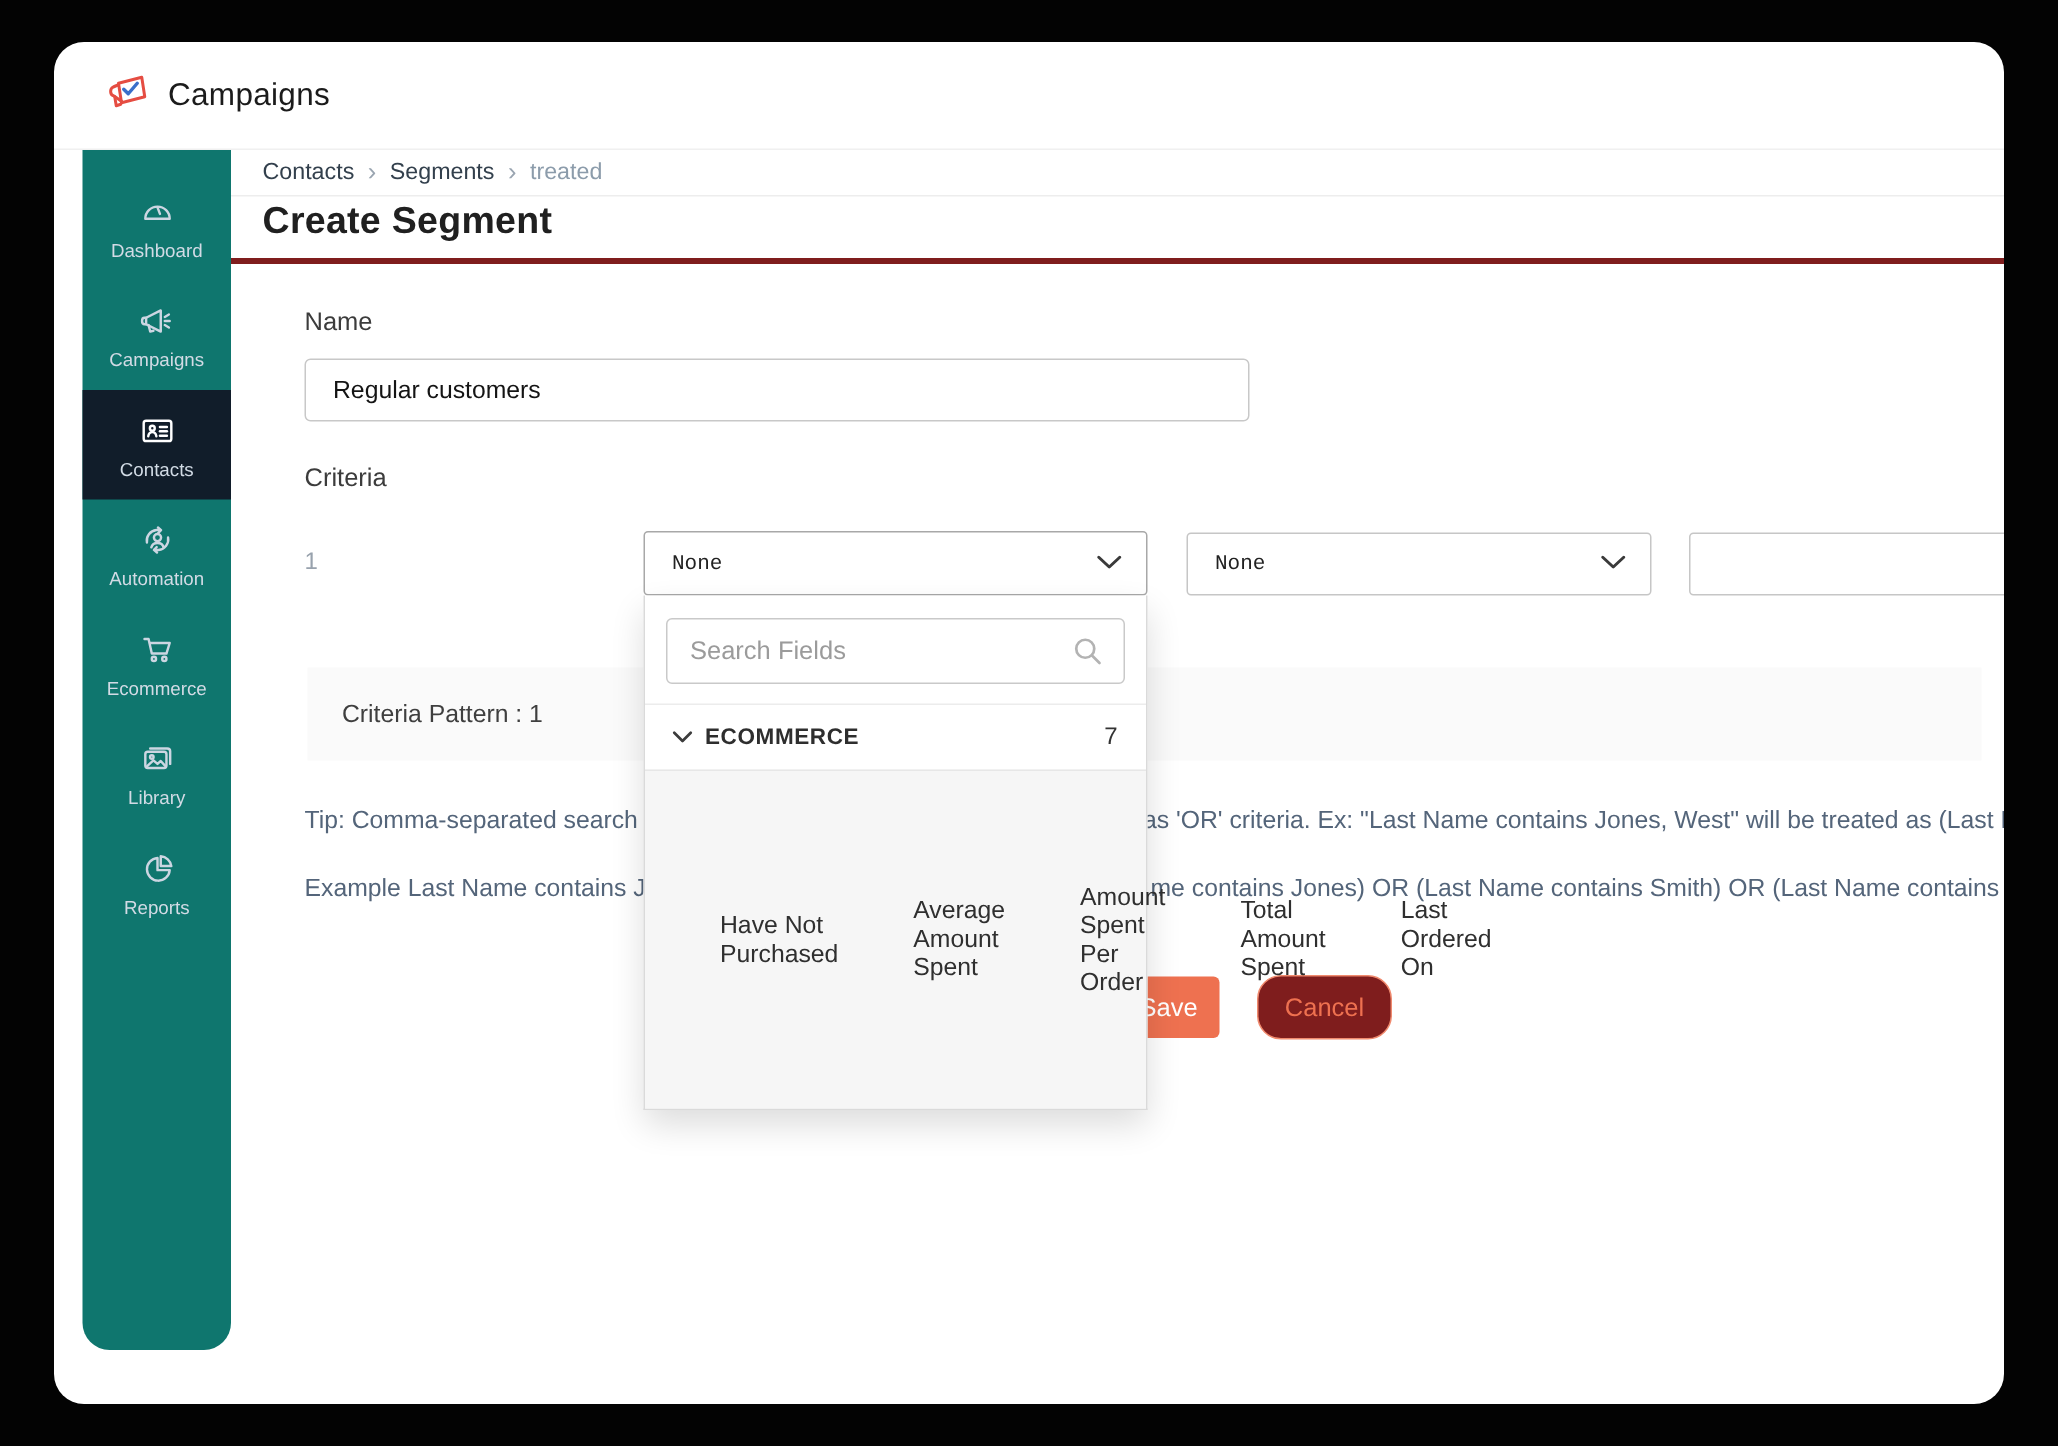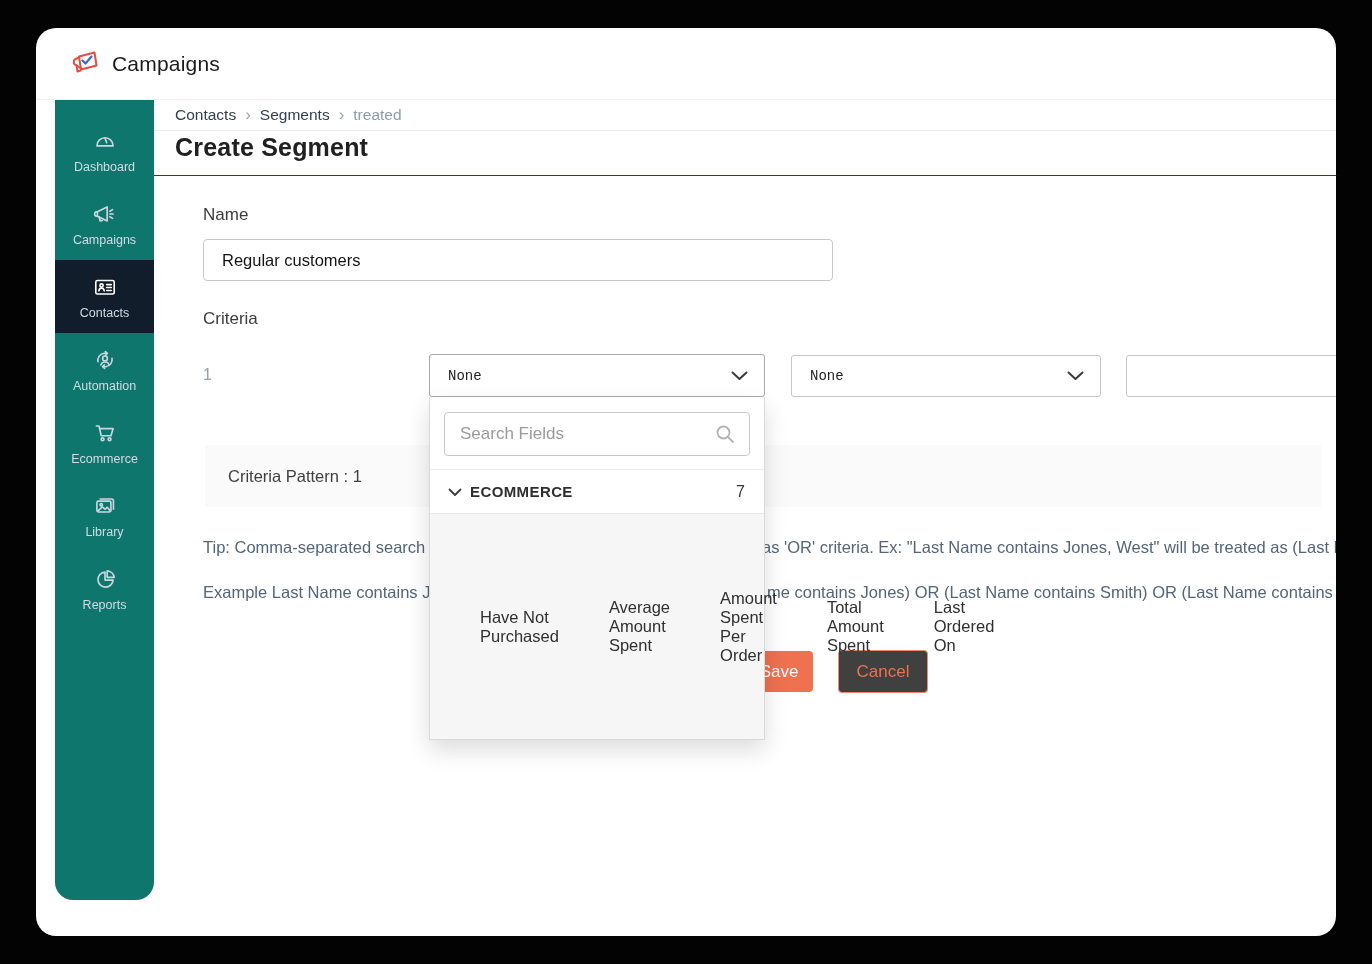--- a/index.html
+++ b/index.html
@@ -16,41 +16,41 @@
   .side-item { height: 73px; display: flex; flex-direction: column; align-items: center; justify-content: center; gap: 6px; cursor: pointer; }
   .side-item .lbl { font-size: 12.5px; color: #d2dbe5; }
   .side-item.active { background: #111d2a; }
   .side-item svg { display: block; }
 
   
   .breadcrumb-bar { position: absolute; left: 118px; right: 0; top: 72px; height: 31px; border-bottom: 1px solid #ededed; display: flex; align-items: center; padding-left: 21px; gap: 9px; }
   .crumb { font-size: 15.5px; color: #33404d; }
   .crumb.muted { color: #8c9cab; }
   .crumb-sep { font-size: 17px; color: #9aa5b1; line-height: 1; padding-bottom: 2px; }
-  .title-bar { position: absolute; left: 118px; right: 0; top: 103px; height: 45px; border-bottom: 1px solid #7f1d1d; }
+  .title-bar { position: absolute; left: 118px; right: 0; top: 103px; height: 45px; border-bottom: 4px solid #7f1d1d; }
   .page-title { position: absolute; left: 21px; top: 2px; font-size: 25px; font-weight: 700; color: #202020; letter-spacing: .2px; }
 
   .field-label { position: absolute; font-size: 17px; color: #3c3c3c; }
   .name-input { position: absolute; left: 167px; top: 211px; width: 630px; height: 42px; border: 1px solid #c8c8c8; border-radius: 4px; padding: 0 18px; font-size: 16.5px; color: #141414; font-family: "Liberation Sans", sans-serif; outline: none; background: #fff; }
 
   .row-num { position: absolute; left: 167px; top: 338px; font-size: 16px; color: #98a2ad; }
 
   .select-box { position: absolute; height: 42px; background: #fff; border-radius: 3px; display: flex; align-items: center; padding: 0 16px 0 18px; cursor: pointer; }
   .select-box .val { font-size: 14px; color: #222; flex: 1; font-family: Liberation Mono, monospace; }
   .sel-1 { left: 393px; top: 326px; width: 336px; height: 43px; border: 1px solid #a8a8a8; }
   .sel-2 { left: 755px; top: 327px; width: 310px; border: 1px solid #c6c6c6; }
   .input-3 { position: absolute; left: 1090px; top: 327px; width: 262px; height: 42px; border: 1px solid #c6c6c6; border-radius: 3px; background: #fff; font-size: 16.5px; padding: 0 14px; font-family: "Liberation Sans", sans-serif; outline: none; }
 
   .pattern-bar { position: absolute; left: 169px; top: 417px; width: 1116px; height: 62px; background: #fafafa; display: flex; align-items: center; padding-left: 23px; }
   .pattern-text { font-size: 16.5px; color: #3f3f3f; }
 
   .tip-line { position: absolute; font-size: 16.5px; color: #54657a; white-space: nowrap; }
 
   .save-btn { position: absolute; left: 709px; top: 623px; width: 68px; height: 41px; background: #ee7150; border: none; border-radius: 4px; color: #ffffff; font-size: 17px; font-family: "Liberation Sans", sans-serif; cursor: pointer; z-index: 1; }
-  .cancel-btn { position: absolute; left: 802px; top: 622px; width: 90px; height: 43px; background: #404040; border: 1px solid #f08a6e; border-radius: 4px; color: #ee7150; font-size: 17px; font-family: "Liberation Sans", sans-serif; cursor: pointer; z-index: 1; }
+  .cancel-btn { position: absolute; left: 802px; top: 622px; width: 90px; height: 43px; background: #7f1d1d; border: 1px solid #f08a6e; border-radius: 16px; color: #ee7150; font-size: 17px; font-family: "Liberation Sans", sans-serif; cursor: pointer; z-index: 1; }
 
   
   .dd-panel { position: absolute; left: 393px; top: 369px; width: 336px; height: 343px; background: #ffffff; border: 1px solid #dadada; border-top: none; box-shadow: 0 10px 22px rgba(0,0,0,.14); z-index: 10; display: flex; flex-direction: column; }
   .dd-search-wrap { position: relative; padding: 15px 14px 13px 14px; border-bottom: 1px solid #ececec; }
   .dd-search { width: 100%; height: 44px; border: 1px solid #c9c9c9; border-radius: 4px; padding: 0 40px 0 15px; font-size: 17px; color: #333; font-family: "Liberation Sans", sans-serif; outline: none; }
   .dd-search::placeholder { color: #9b9b9b; }
   .dd-search-icon { position: absolute; right: 28px; top: 26px; }
   .dd-group-header { height: 43px; display: flex; align-items: center; padding: 0 19px 0 18px; gap: 8px; background: #fff; cursor: pointer; }
   .dd-group-label { font-size: 15px; font-weight: 700; color: #2e2e2e; letter-spacing: .4px; flex: 1; }
   .dd-group-count { font-size: 16px; color: #333; }

